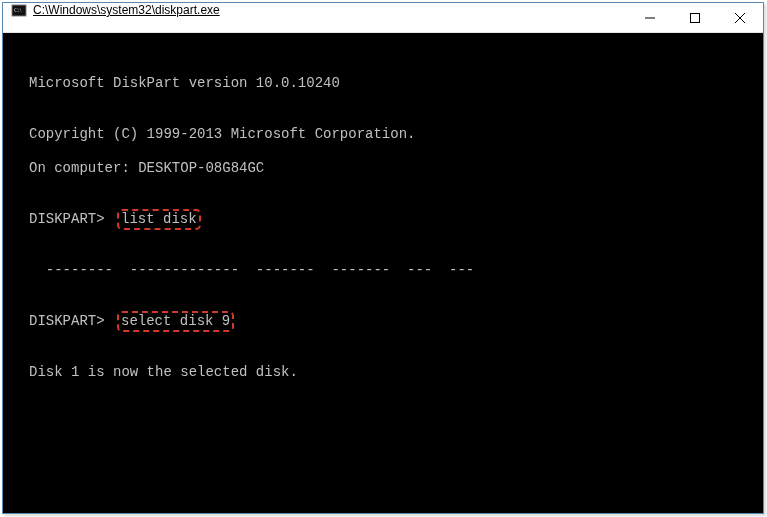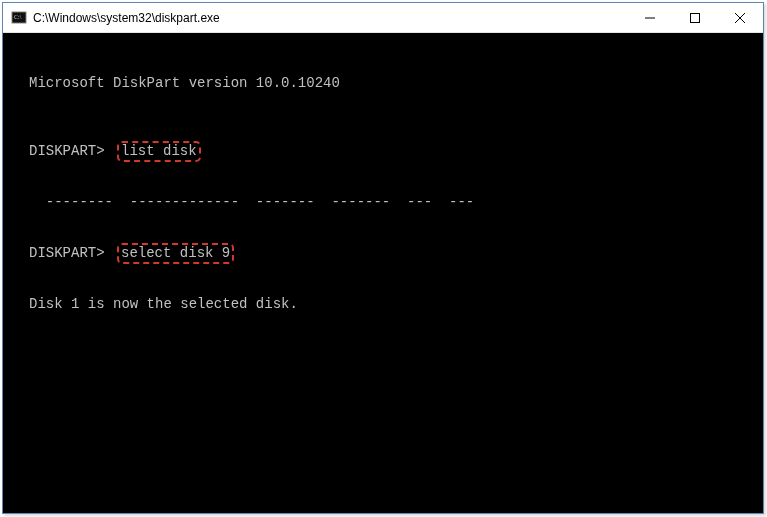--- a/index.html
+++ b/index.html
@@ -18,22 +18,22 @@
       background: #fff;
       box-shadow: 2px 2px 3px rgba(0,0,0,0.15);
       display: flex;
       flex-direction: column;
     }
     .titlebar {
       height: 30px;
       background: #fff;
       border-bottom: 1px solid #e5e5e5;
       display: flex;
-      align-items: center;
       padding: 0;
+      text-decoration: underline;
     }
     .titlebar-icon {
       width: 16px;
       height: 16px;
       margin: 0 6px 0 8px;
       display: inline-flex;
       align-items: center;
       justify-content: center;
     }
     .titlebar-icon svg { display: block; }
@@ -113,20 +113,22 @@
             <line x1="10" y1="0" x2="0" y2="10" stroke="#000" stroke-width="1"></line>
           </svg>
       </button>
     </div>
   </div>
 
   <div class="console">
 <div class="line"></div>
 <div class="line">Microsoft DiskPart version 10.0.10240</div>
 <div class="line"></div>
+<div class="line">Copyright (C) 1999-2013 Microsoft Corporation.</div>
+<div class="line">On computer: DESKTOP-08G84GC</div>
 <div class="line"></div>
 <div class="line"><span>DISKPART&gt; </span><span class="highlight">list disk</span></div>
 <div class="line"></div>
 <div class="line">  --------  -------------  -------  -------  ---  ---</div>
 <div class="line"></div>
 <div class="line"><span>DISKPART&gt; </span><span class="highlight">select disk 9</span></div>
 <div class="line"></div>
 <div class="line">Disk 1 is now the selected disk.</div>
 <div class="line"></div>
 

